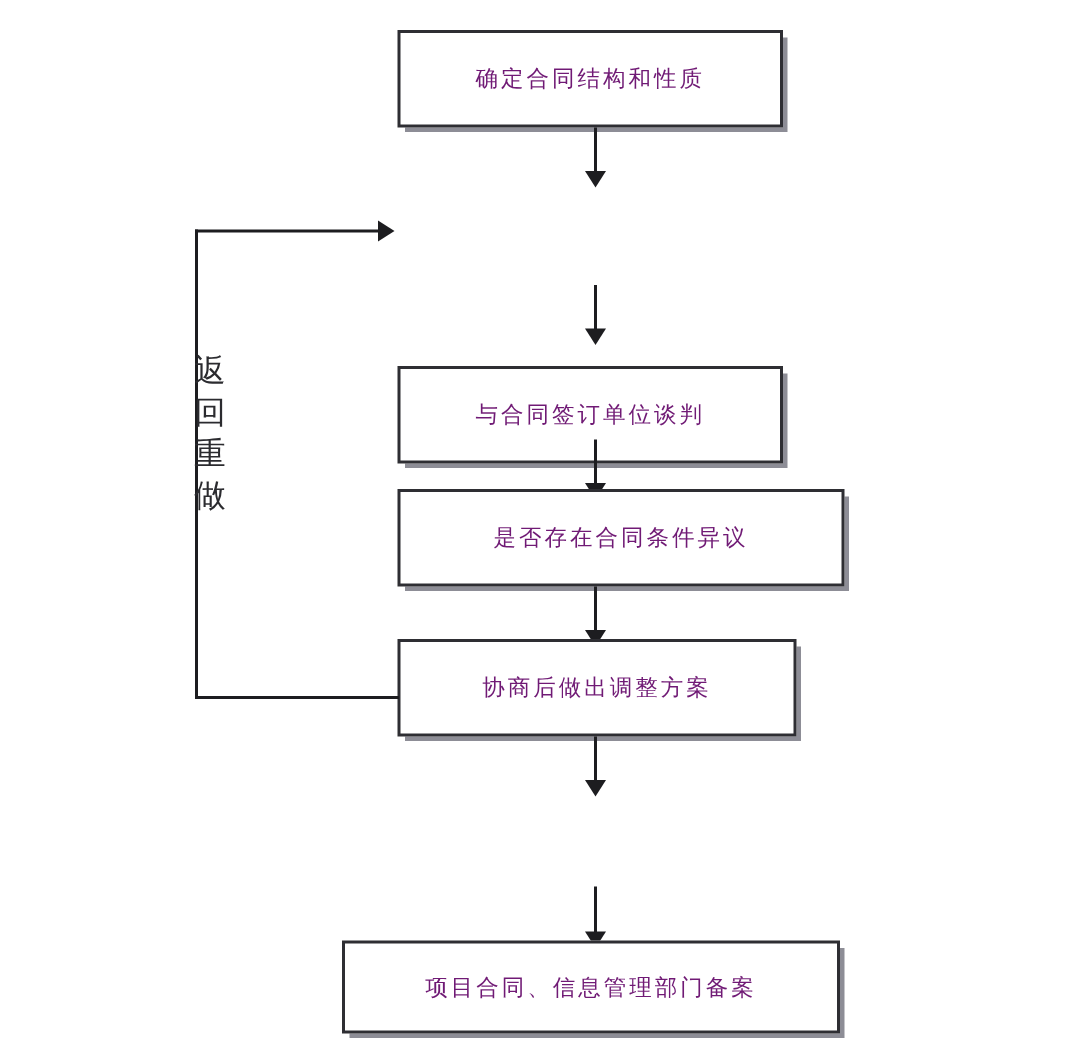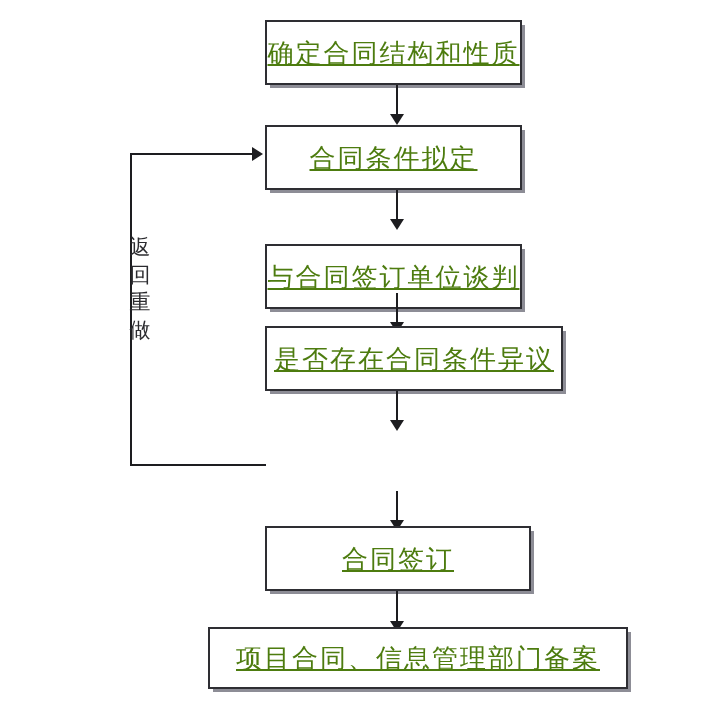--- a/index.html
+++ b/index.html
@@ -21,27 +21,26 @@
     position: absolute;
     box-sizing: border-box;
     background: #ffffff;
     border: 2px solid #2e2e33;
     box-shadow: 4px 4px 0 -1px #8d8d96;
     display: flex;
     align-items: center;
     justify-content: center;
   }
   .node-label {
-    color: #4d7c0f;
-    font-size: 26px;
+    color: #701a75;
+    font-size: 15px;
     line-height: 1;
     letter-spacing: 2px;
     white-space: nowrap;
     font-family: "DejaVu Serif", "Liberation Serif", serif;
-    text-decoration: underline;
   }
 
   
   .conn {
     position: absolute;
     width: 0;
     border-left: 2px solid #1d1d20;
   }
   .arrowhead-down {
     position: absolute;
@@ -89,53 +88,50 @@
 
 <div id="canvas">
 
   <div class="node" style="left:265px; top:20px; width:257px; height:65px;">
     <span class="node-label">确定合同结构和性质</span>
   </div>
 
   <div class="conn" style="left:396px; top:85px; height:31px;"></div>
   <div class="arrowhead-down" style="left:390px; top:114px;"></div>
 
-  <div class="node" style="left:265px; top:125px; width:257px; height:65px;">
-    <span class="node-label">合同条件拟定</span>
-  </div>
 
   <div class="conn" style="left:396px; top:190px; height:31px;"></div>
   <div class="arrowhead-down" style="left:390px; top:219px;"></div>
 
   <div class="node" style="left:265px; top:228px; width:257px; height:65px;margin-top:16px;">
     <span class="node-label">与合同签订单位谈判</span>
   </div>
 
   <div class="conn" style="left:396px; top:293px; height:31px;"></div>
   <div class="arrowhead-down" style="left:390px; top:322px;"></div>
 
   <div class="node" style="left:265px; top:326px; width:298px; height:65px;">
     <span class="node-label">是否存在合同条件异议</span>
   </div>
 
   <div class="conn" style="left:396px; top:391px; height:31px;"></div>
   <div class="arrowhead-down" style="left:390px; top:420px;"></div>
 
+  <div class="node" style="left:265px; top:426px; width:266px; height:65px;">
+    <span class="node-label">协商后做出调整方案</span>
+  </div>
 
   <div class="conn" style="left:396px; top:491px; height:31px;"></div>
   <div class="arrowhead-down" style="left:390px; top:520px;"></div>
 
-  <div class="node" style="left:265px; top:526px; width:266px; height:65px;">
-    <span class="node-label">合同签订</span>
-  </div>
 
   <div class="conn" style="left:396px; top:591px; height:32px;"></div>
   <div class="arrowhead-down" style="left:390px; top:621px;"></div>
 
-  <div class="node" style="left:208px; top:627px; width:420px; height:62px;">
+  <div class="node" style="left:228px; top:627px; width:332px; height:62px;">
     <span class="node-label">项目合同、信息管理部门备案</span>
   </div>
 
   <div class="loop-seg-h" style="left:130px; top:464px; width:136px;"></div>
 
   <div class="loop-seg-v" style="left:130px; top:153px; height:313px;"></div>
 
   <div class="loop-seg-h" style="left:130px; top:153px; width:124px;"></div>
   <div class="arrowhead-right" style="left:252px; top:147px;"></div>
 

